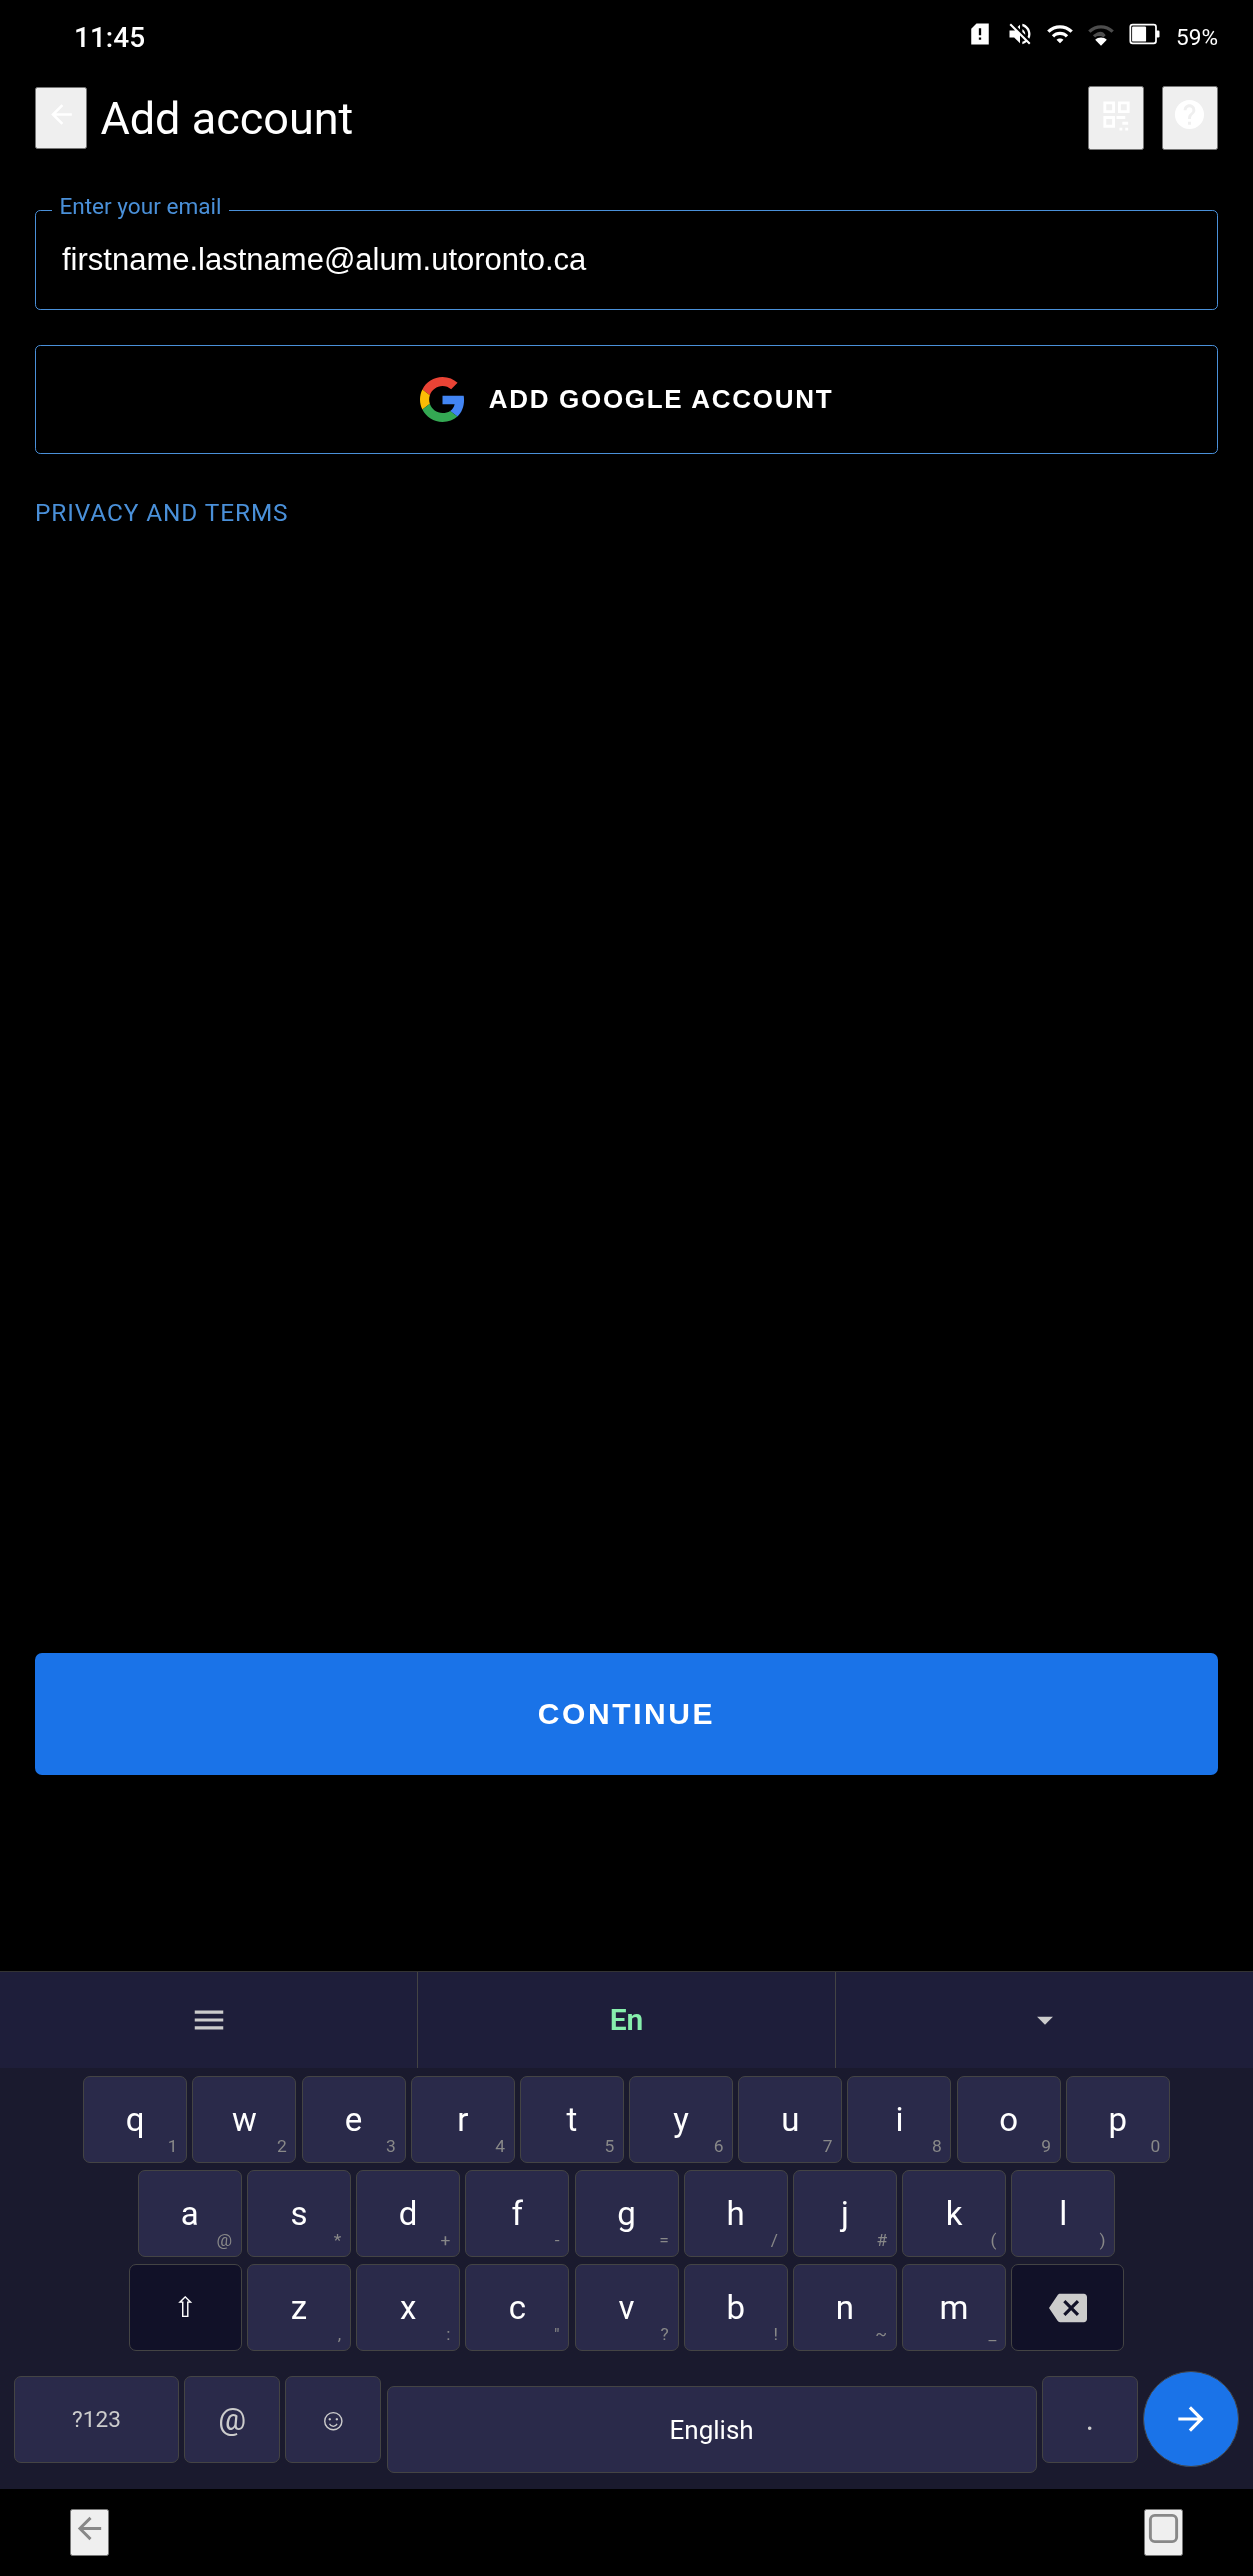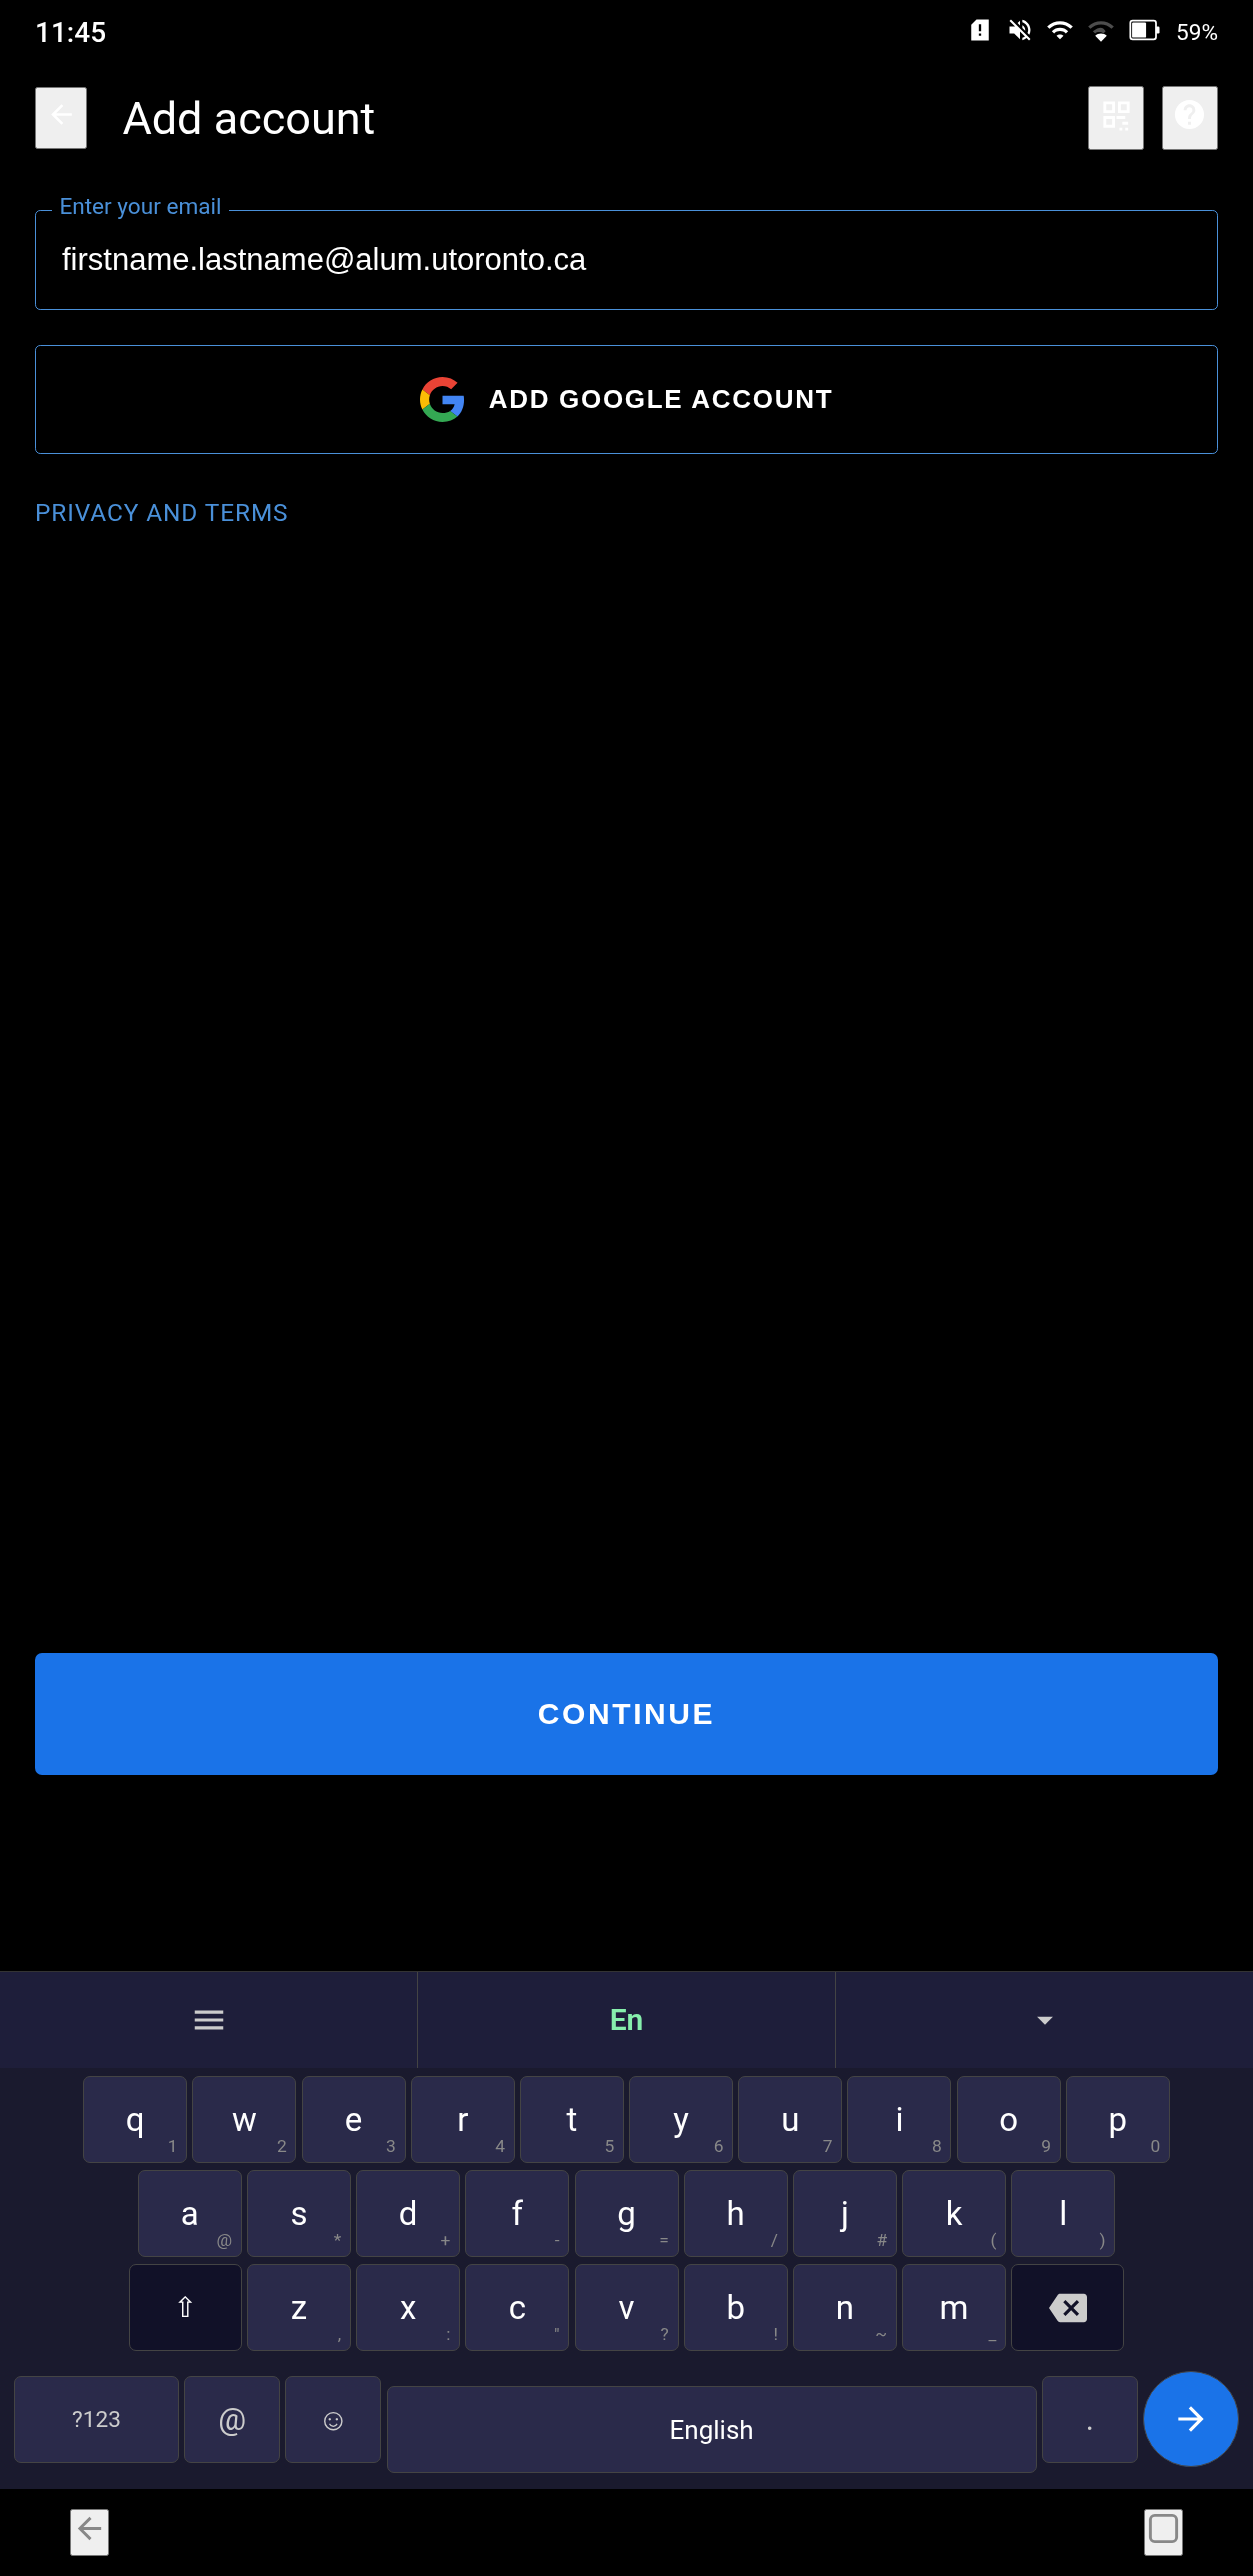--- a/index.html
+++ b/index.html
@@ -12,23 +12,24 @@
       width: 1253px;
       height: 2576px;
       overflow: hidden;
       position: relative;
     }
 
     
     .status-bar {
       display: flex;
       justify-content: space-between;
-      align-items: flex-start;
+      align-items: flex-end;
       padding: 15.7px 35px;
       height: 70px;
+      margin-left: 39px;
     }
 
     .status-time {
       font-size: 28px;
       font-weight: 500;
       color: #fff;
     }
 
     .status-icons {
       display: flex;
@@ -60,21 +61,21 @@
       font-size: 35px;
       cursor: pointer;
       padding: 8.7px;
     }
 
     .app-title {
       font-size: 45px;
       font-weight: 400;
       color: #fff;
       flex: 1;
-      margin-left: 35px;
+      margin-left: 13px;
     }
 
     .app-bar-actions {
       display: flex;
       gap: 17.4px;
       align-items: center;
     }
 
     .icon-btn {
       color: #fff;

